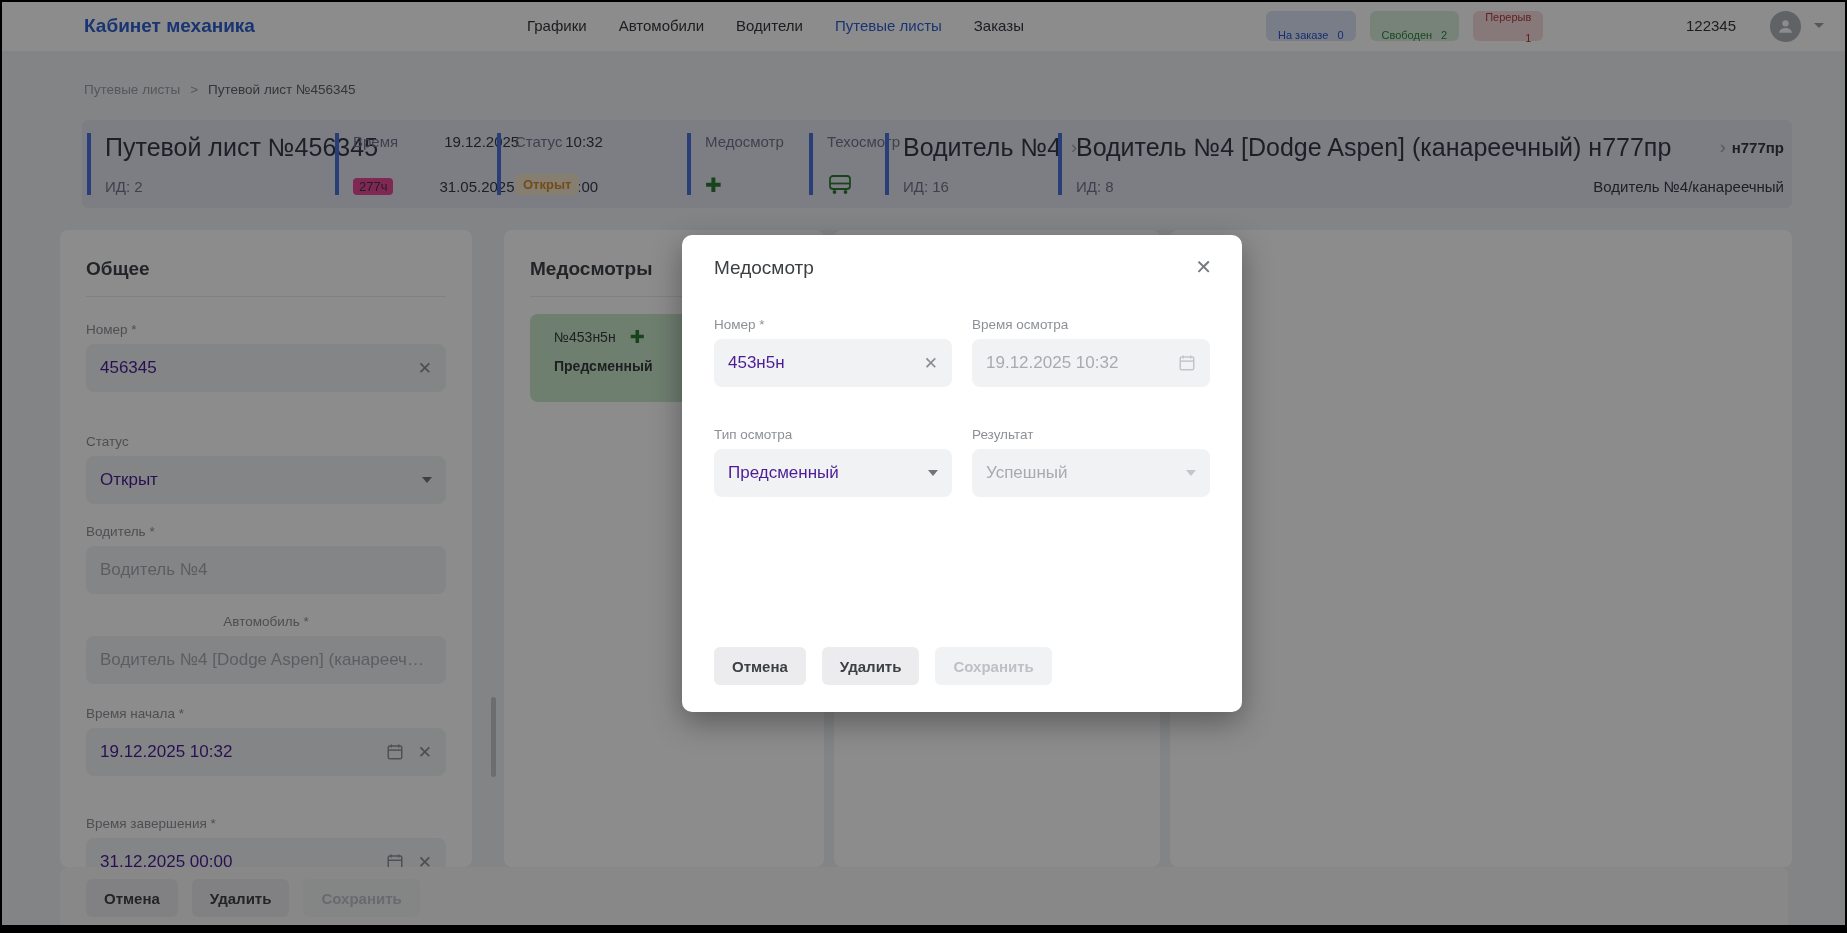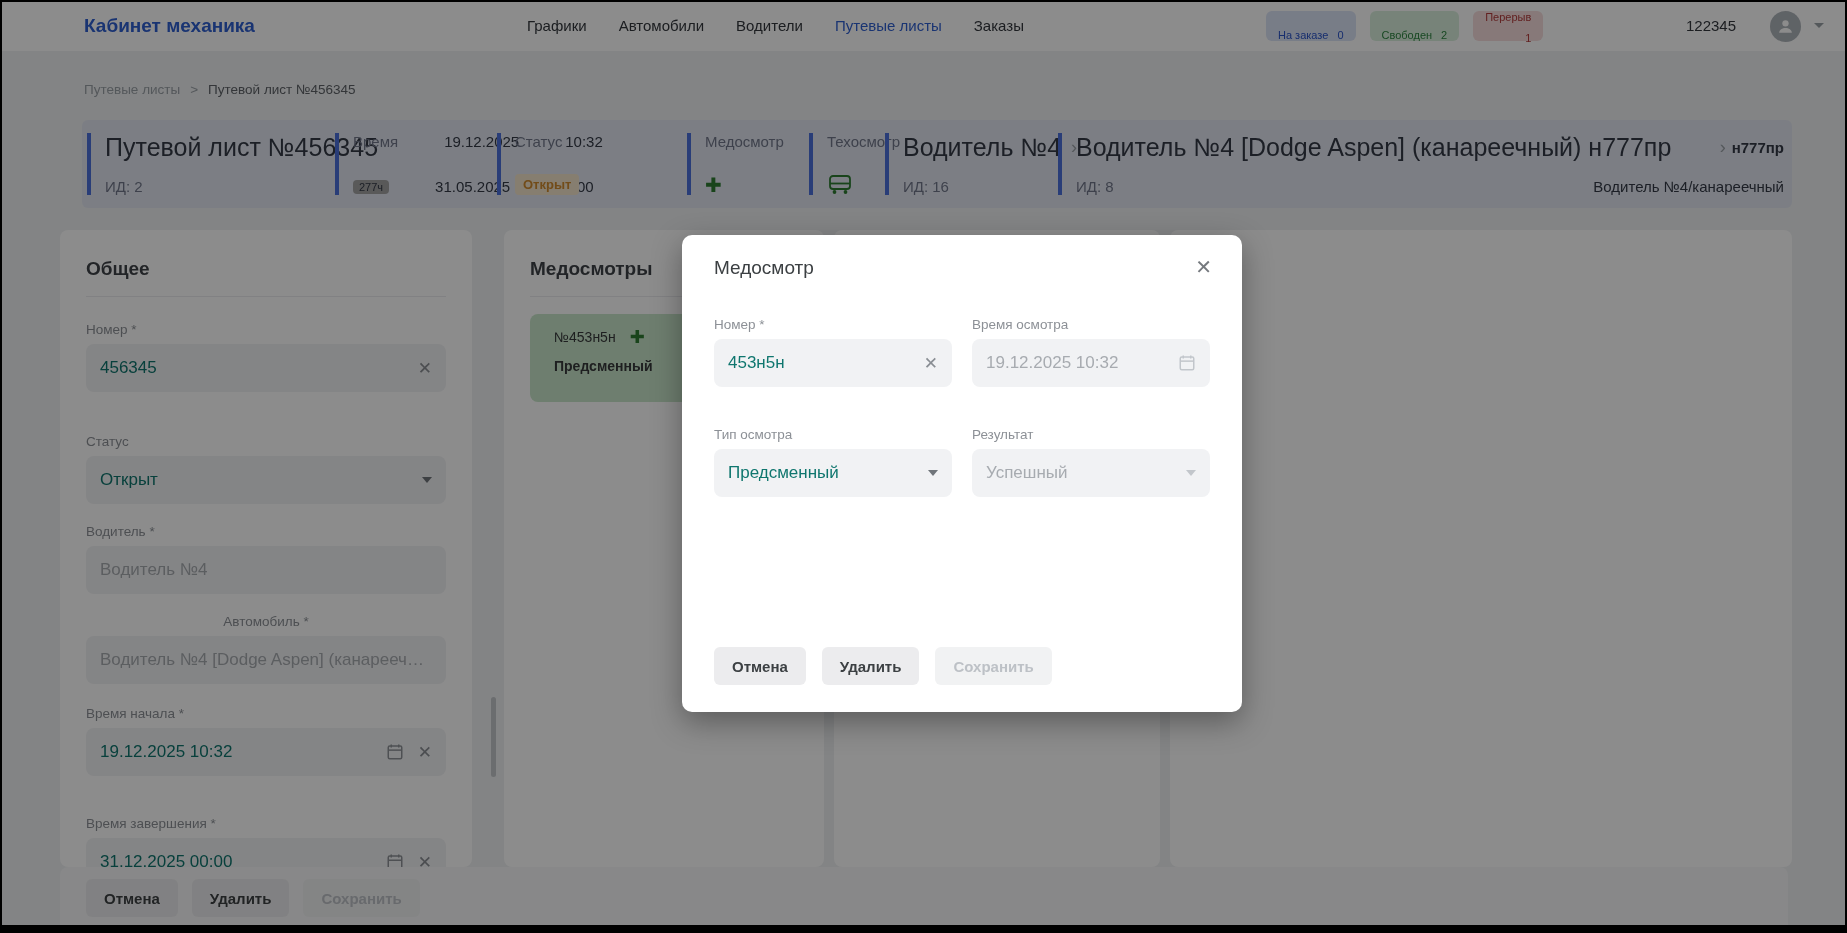--- a/index.html
+++ b/index.html
@@ -26,37 +26,37 @@
   
   .breadcrumb{position:absolute;left:82px;top:80px;font-size:13.5px;color:#9aa0a6;display:flex;gap:10px;}
   .breadcrumb .cur{color:#5f6368;}
   
   .hcard{position:absolute;left:80px;top:118px;width:1710px;height:88px;background:#e2e6f1;border-radius:6px;}
   .hsec{position:absolute;top:13px;bottom:13px;border-left:4px solid #4c6fdb;padding-left:14px;display:flex;flex-direction:column;justify-content:space-between;box-sizing:border-box;}
   .hrow{display:flex;align-items:center;gap:10px;white-space:nowrap;}
   .htitle{font-size:25px;color:#343a46;}
   .hid,.hlabel{font-size:15px;color:#71778a;}
   .hval{font-size:15px;color:#343a46;margin-left:36px;}
-  .hchip{background:#a3a3a3;border-radius:4px;padding:1px 6px;font-size:11px;color:#343a46;}
+  .hchip{background:#ec4899;border-radius:4px;padding:1px 6px;font-size:13px;color:#343a46;}
   .status-chip{background:#f5e6cc;border-radius:4px;padding:3px 8px;font-size:13px;font-weight:bold;color:#cf8a2e;}
   .chev{font-size:18px;color:#9aa0a6;}
   .plate{font-size:15px;font-weight:bold;color:#343a46;}
   .plus-ico{font-size:20px;font-weight:bold;color:#2e7d32;line-height:1;}
   
   .panel{position:absolute;top:228px;height:637px;background:#ffffff;border-radius:8px;overflow:hidden;}
   .p1{left:58px;width:412px;}
   .p2{left:502px;width:320px;}
   .p3{left:832px;width:326px;}
   .p4{left:1168px;width:622px;}
   .ptitle{position:absolute;left:26px;top:28px;font-size:19px;font-weight:bold;color:#3f4348;}
   .pdivider{position:absolute;left:26px;right:26px;top:66px;border-top:1px solid #ececee;}
   .field{position:absolute;left:26px;right:26px;}
   .flabel{font-size:13.5px;color:#8c9096;margin-bottom:7px;}
   .input{height:48px;background:#f1f2f4;border-radius:8px;display:flex;align-items:center;padding:0 14px;gap:14px;box-sizing:border-box;}
-  .ival{flex:1;font-size:17px;color:#0f766e;white-space:nowrap;overflow:hidden;text-overflow:ellipsis;}
+  .ival{flex:1;font-size:17px;color:#4c1d95;white-space:nowrap;overflow:hidden;text-overflow:ellipsis;}
   .input.disabled .ival{color:#a7abb0;}
   .icon-clear{font-size:17px;color:#8a8e94;cursor:pointer;}
   .caret{width:0;height:0;border-left:5.5px solid transparent;border-right:5.5px solid transparent;border-top:6px solid #70757a;}
   .caret.lt{border-top-color:#c2c6cb;}
   .cal{color:#8f9398;}
   .cal.lt{color:#c2c6cb;}
   
   .med-card{position:absolute;left:26px;top:84px;width:268px;height:88px;background:#c9e6ca;border-radius:8px;padding:14px 0 0 24px;box-sizing:border-box;cursor:pointer;}
   .med-row1{display:flex;align-items:center;gap:14px;font-size:14px;color:#37393b;}
   .med-row2{margin-top:12px;font-size:14px;font-weight:bold;color:#37393b;}

